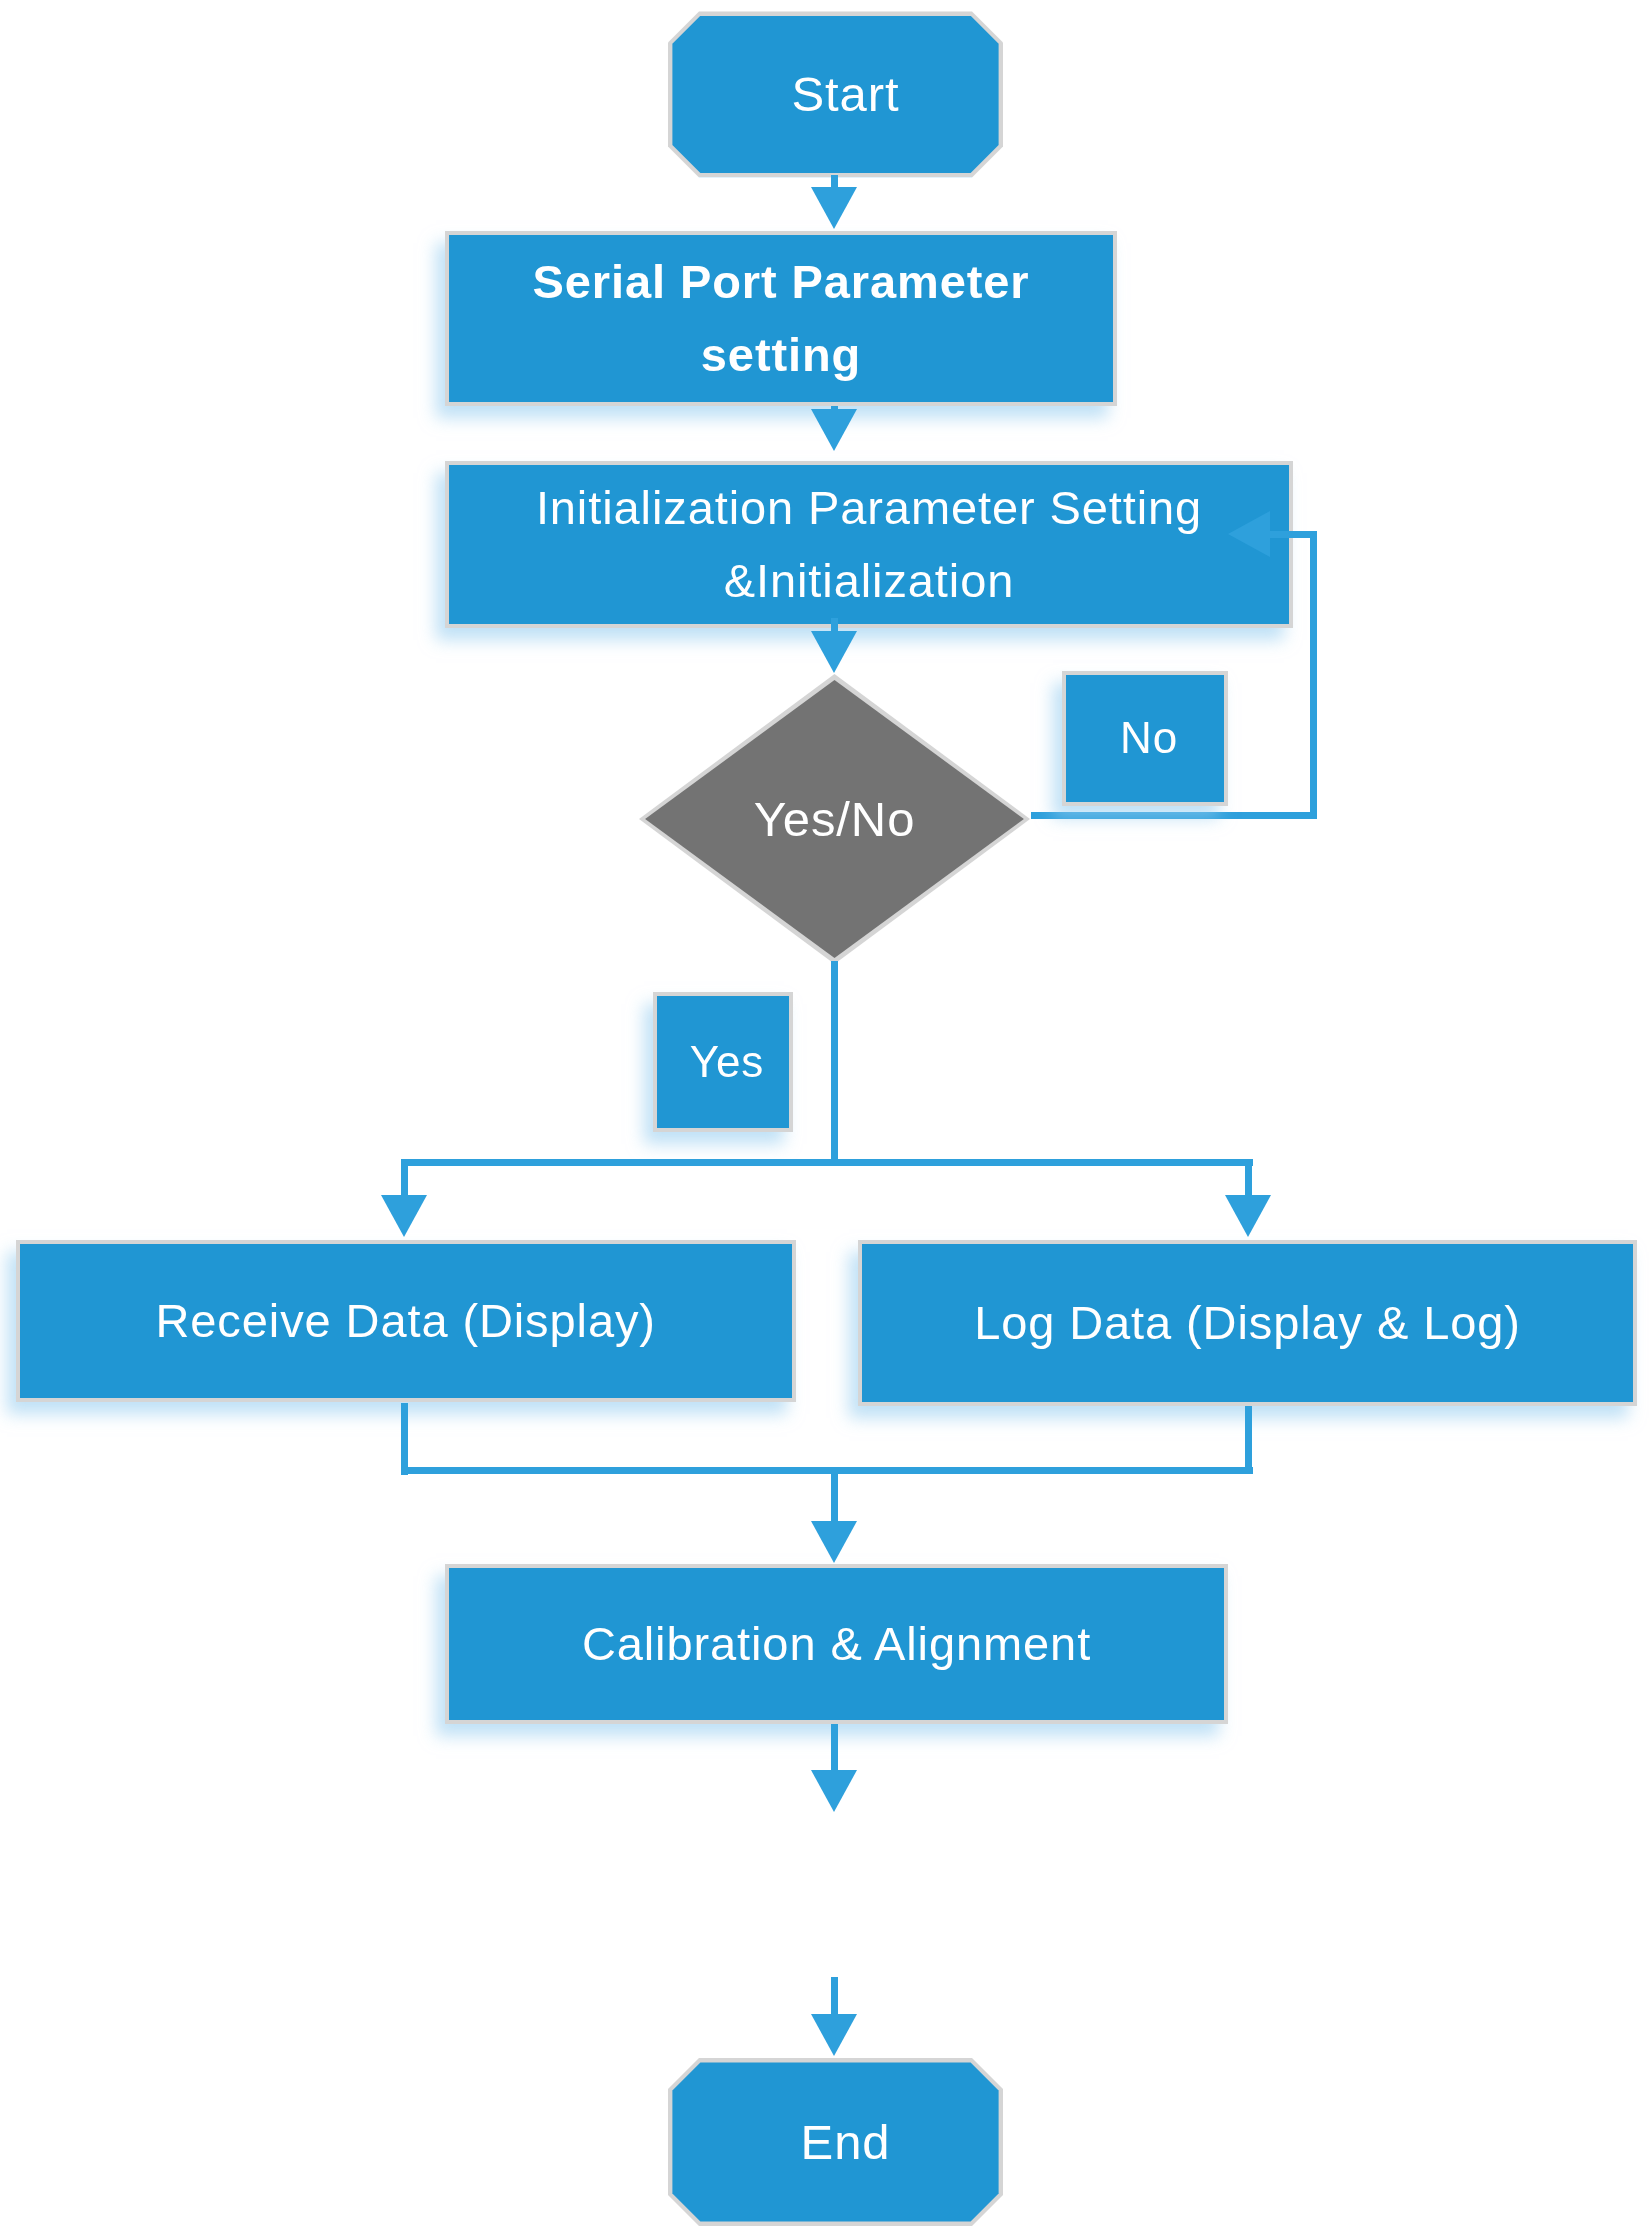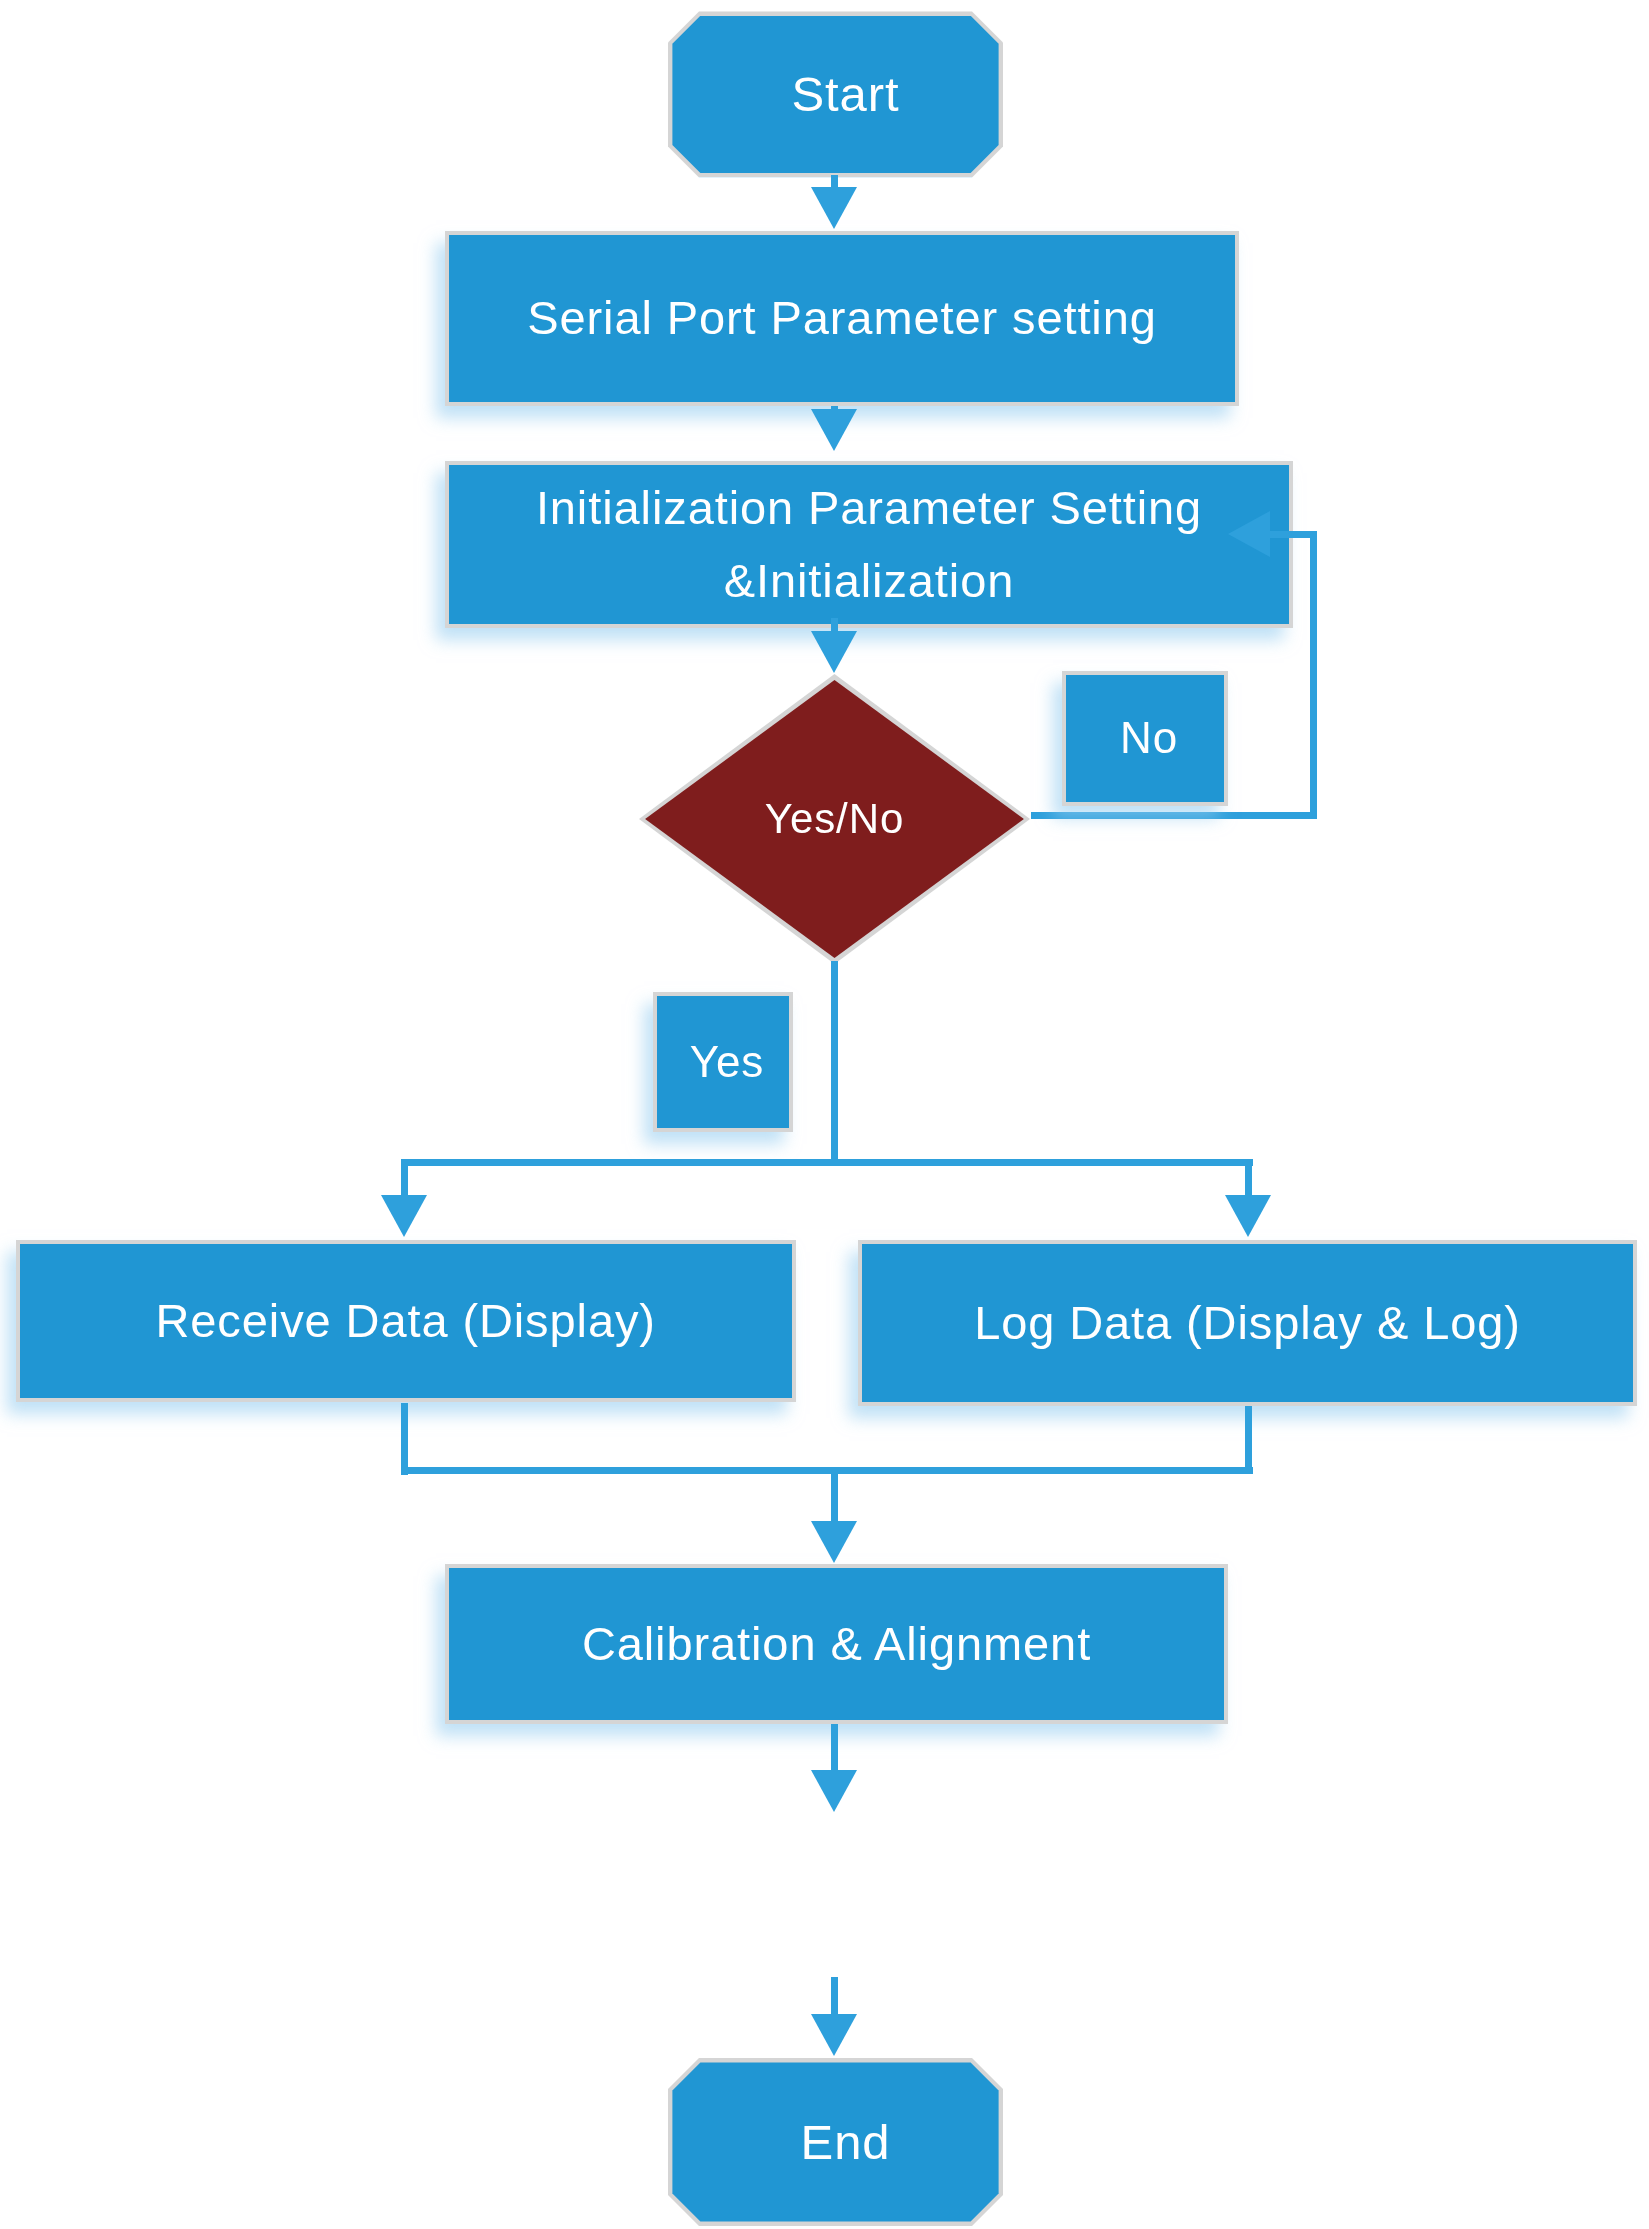--- a/index.html
+++ b/index.html
@@ -29,24 +29,24 @@
     color:#fff;display:flex;align-items:center;justify-content:center;
     font-size:49px;letter-spacing:0.9px;padding-left:20px;
   }
   
   .diamond-outer{
     position:absolute;background:#d5d5d5;
     clip-path:polygon(50% 0,100% 50%,50% 100%,0 50%);
     filter:drop-shadow(-7px 8.7px 7px rgba(150,205,240,.6));
   }
   .diamond-inner{
-    position:absolute;inset:6.1px;background:#7f1d1d;
+    position:absolute;inset:6.1px;background:#737373;
     clip-path:polygon(50% 0,100% 50%,50% 100%,0 50%);
     color:#fff;display:flex;align-items:center;justify-content:center;
-    font-size:42px;letter-spacing:0.9px;
+    font-size:49px;letter-spacing:0.9px;
   }
   
   .vline,.hline{position:absolute;background:#2EA0DC;}
   .head-down{
     position:absolute;width:0;height:0;
     border-left:23.6px solid transparent;border-right:23.6px solid transparent;
     border-top:42px solid #2EA0DC;
   }
   .head-left{
     position:absolute;width:0;height:0;
@@ -61,21 +61,21 @@
 
   <div class="octagon-outer" style="left:668px;top:11.4px;width:335px;height:166px;">
     <div class="octagon-inner">Start</div>
   </div>
 
   <div>
     <div class="vline" style="left:831px;top:175px;width:7px;height:19px;"></div>
     <div class="head-down" style="left:811px;top:187px;"></div>
   </div>
 
-  <div class="box" style="left:445px;top:231px;width:794px;height:175px;">Serial Port Parameter setting</div>
+  <div class="box" style="left:445px;top:231px;width:672px;height:175px;font-weight:bold;">Serial Port Parameter setting</div>
 
   <div>
     <div class="vline" style="left:831px;top:406px;width:7px;height:10.5px;"></div>
     <div class="head-down" style="left:811px;top:409px;"></div>
   </div>
 
   <div class="box" style="left:445px;top:461px;width:848px;height:167px;">Initialization Parameter Setting
 &amp;Initialization</div>
 
   <div>

